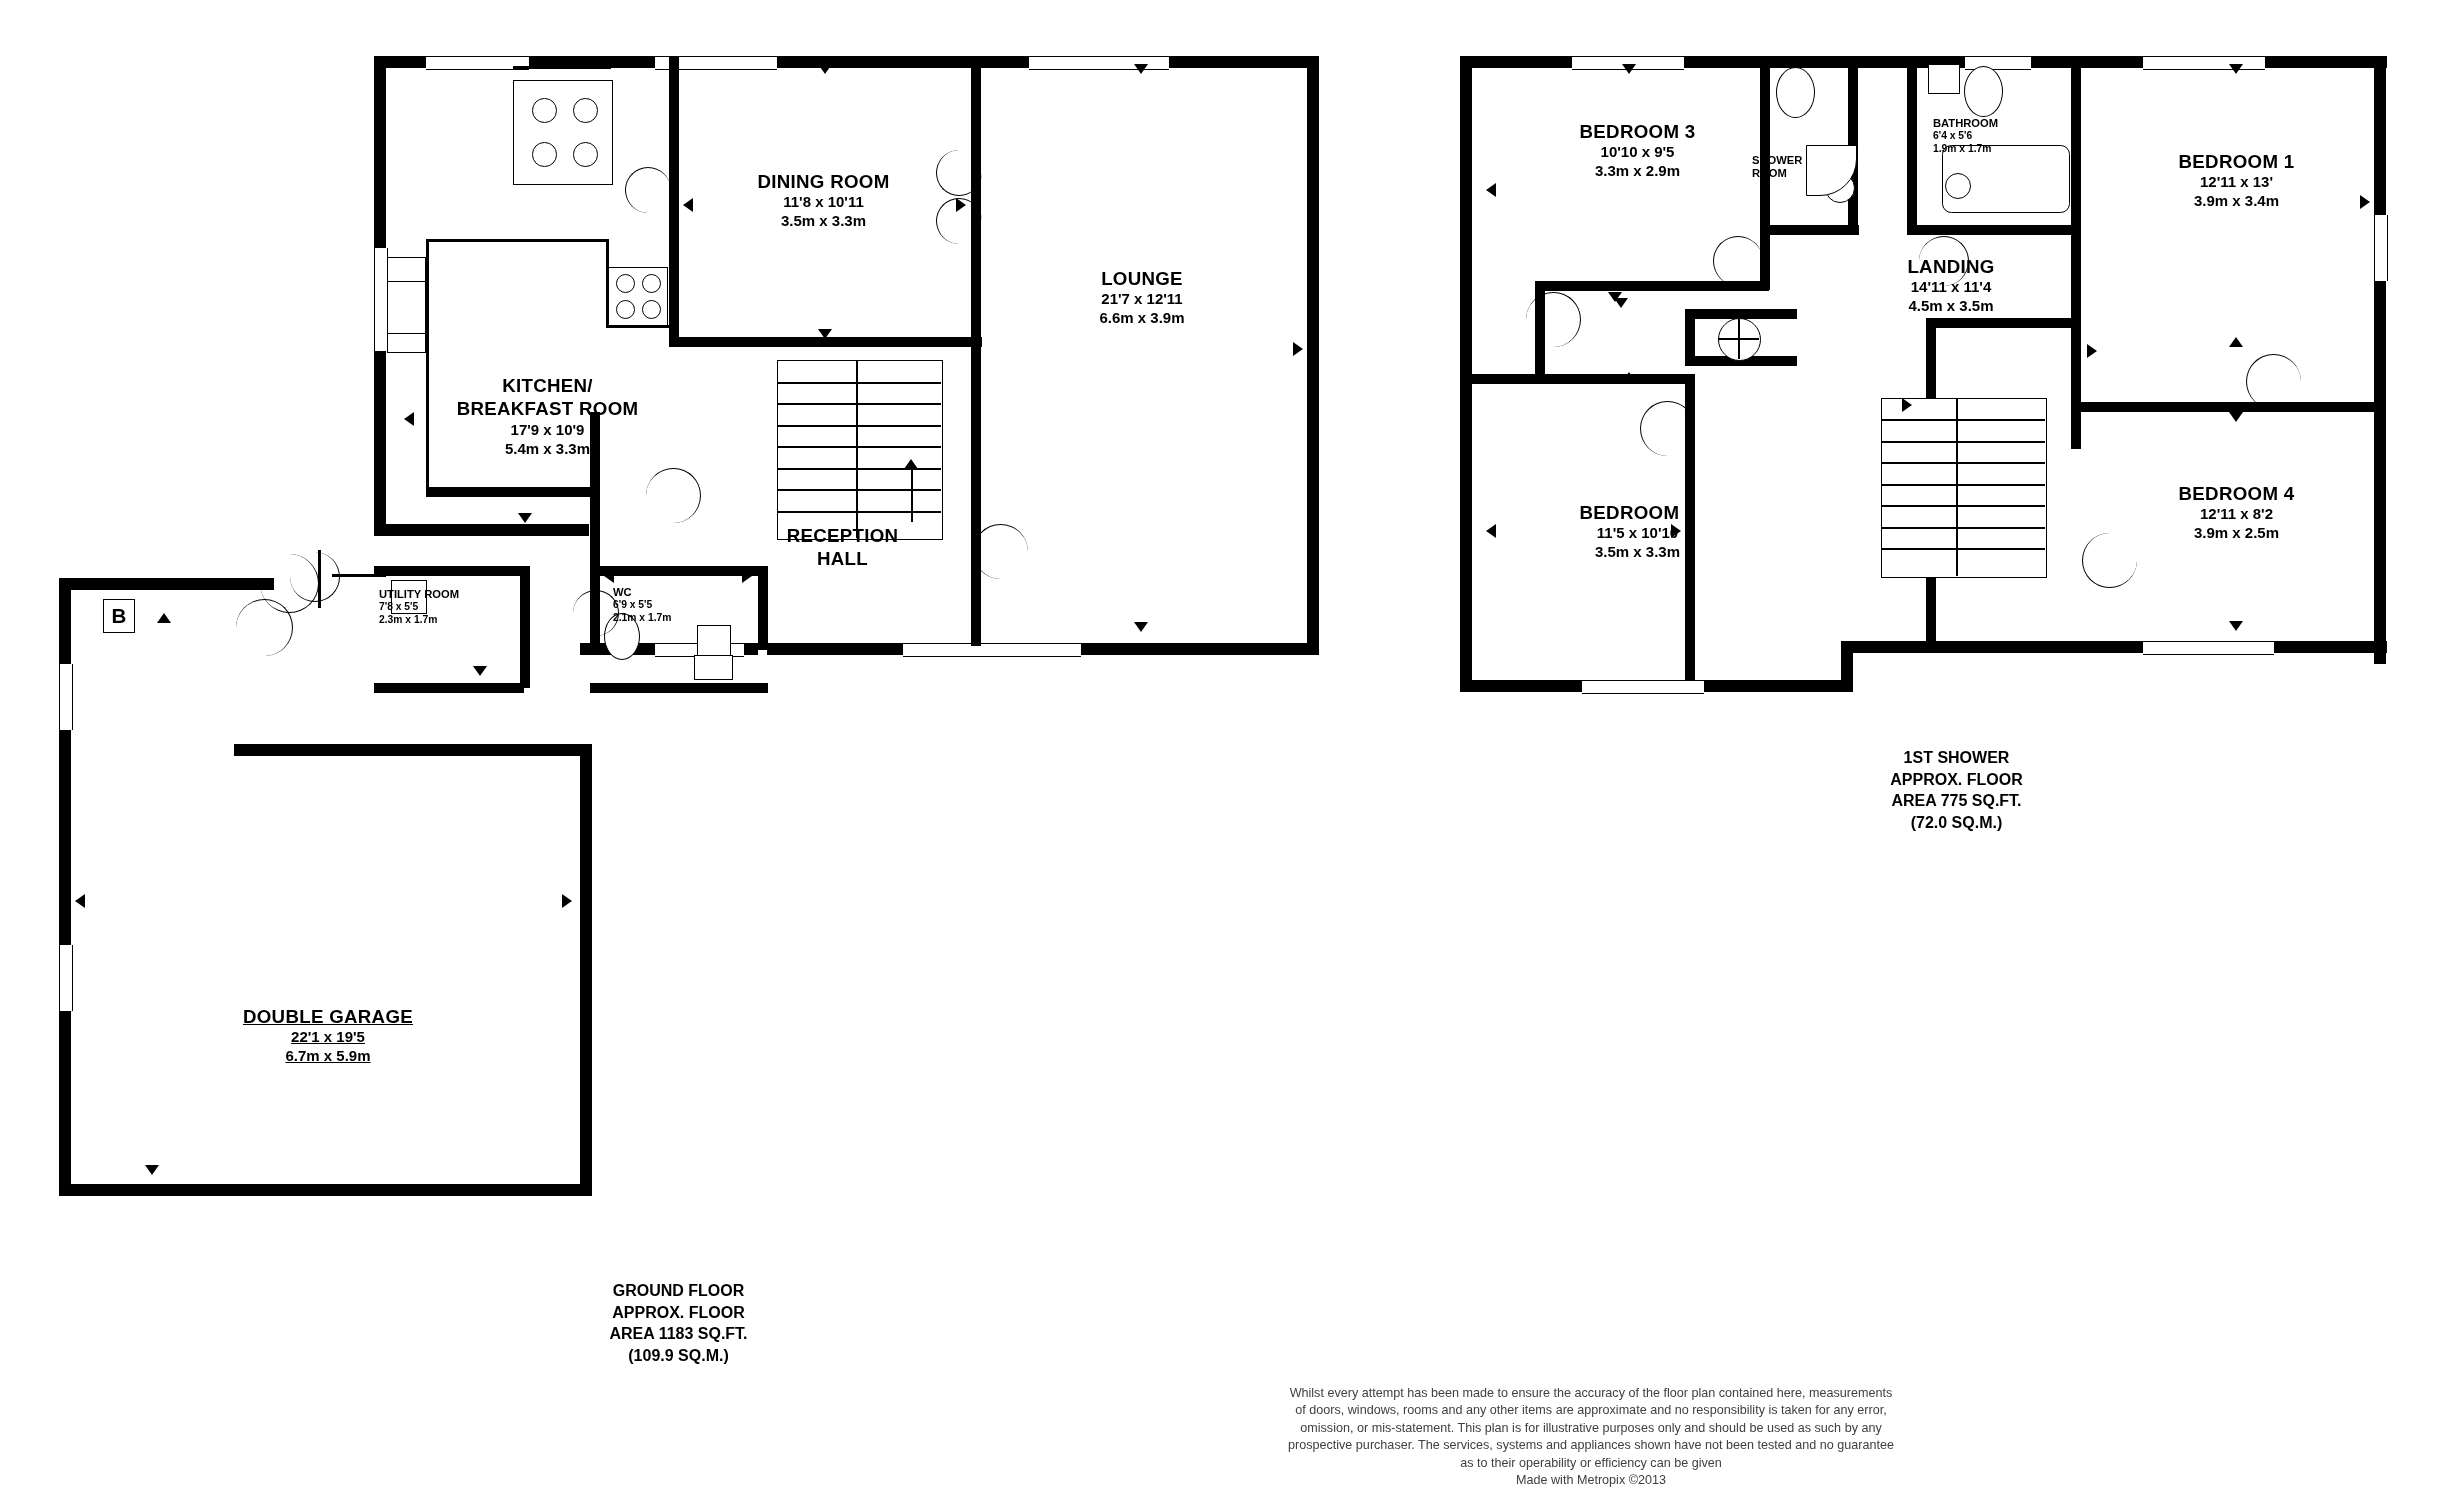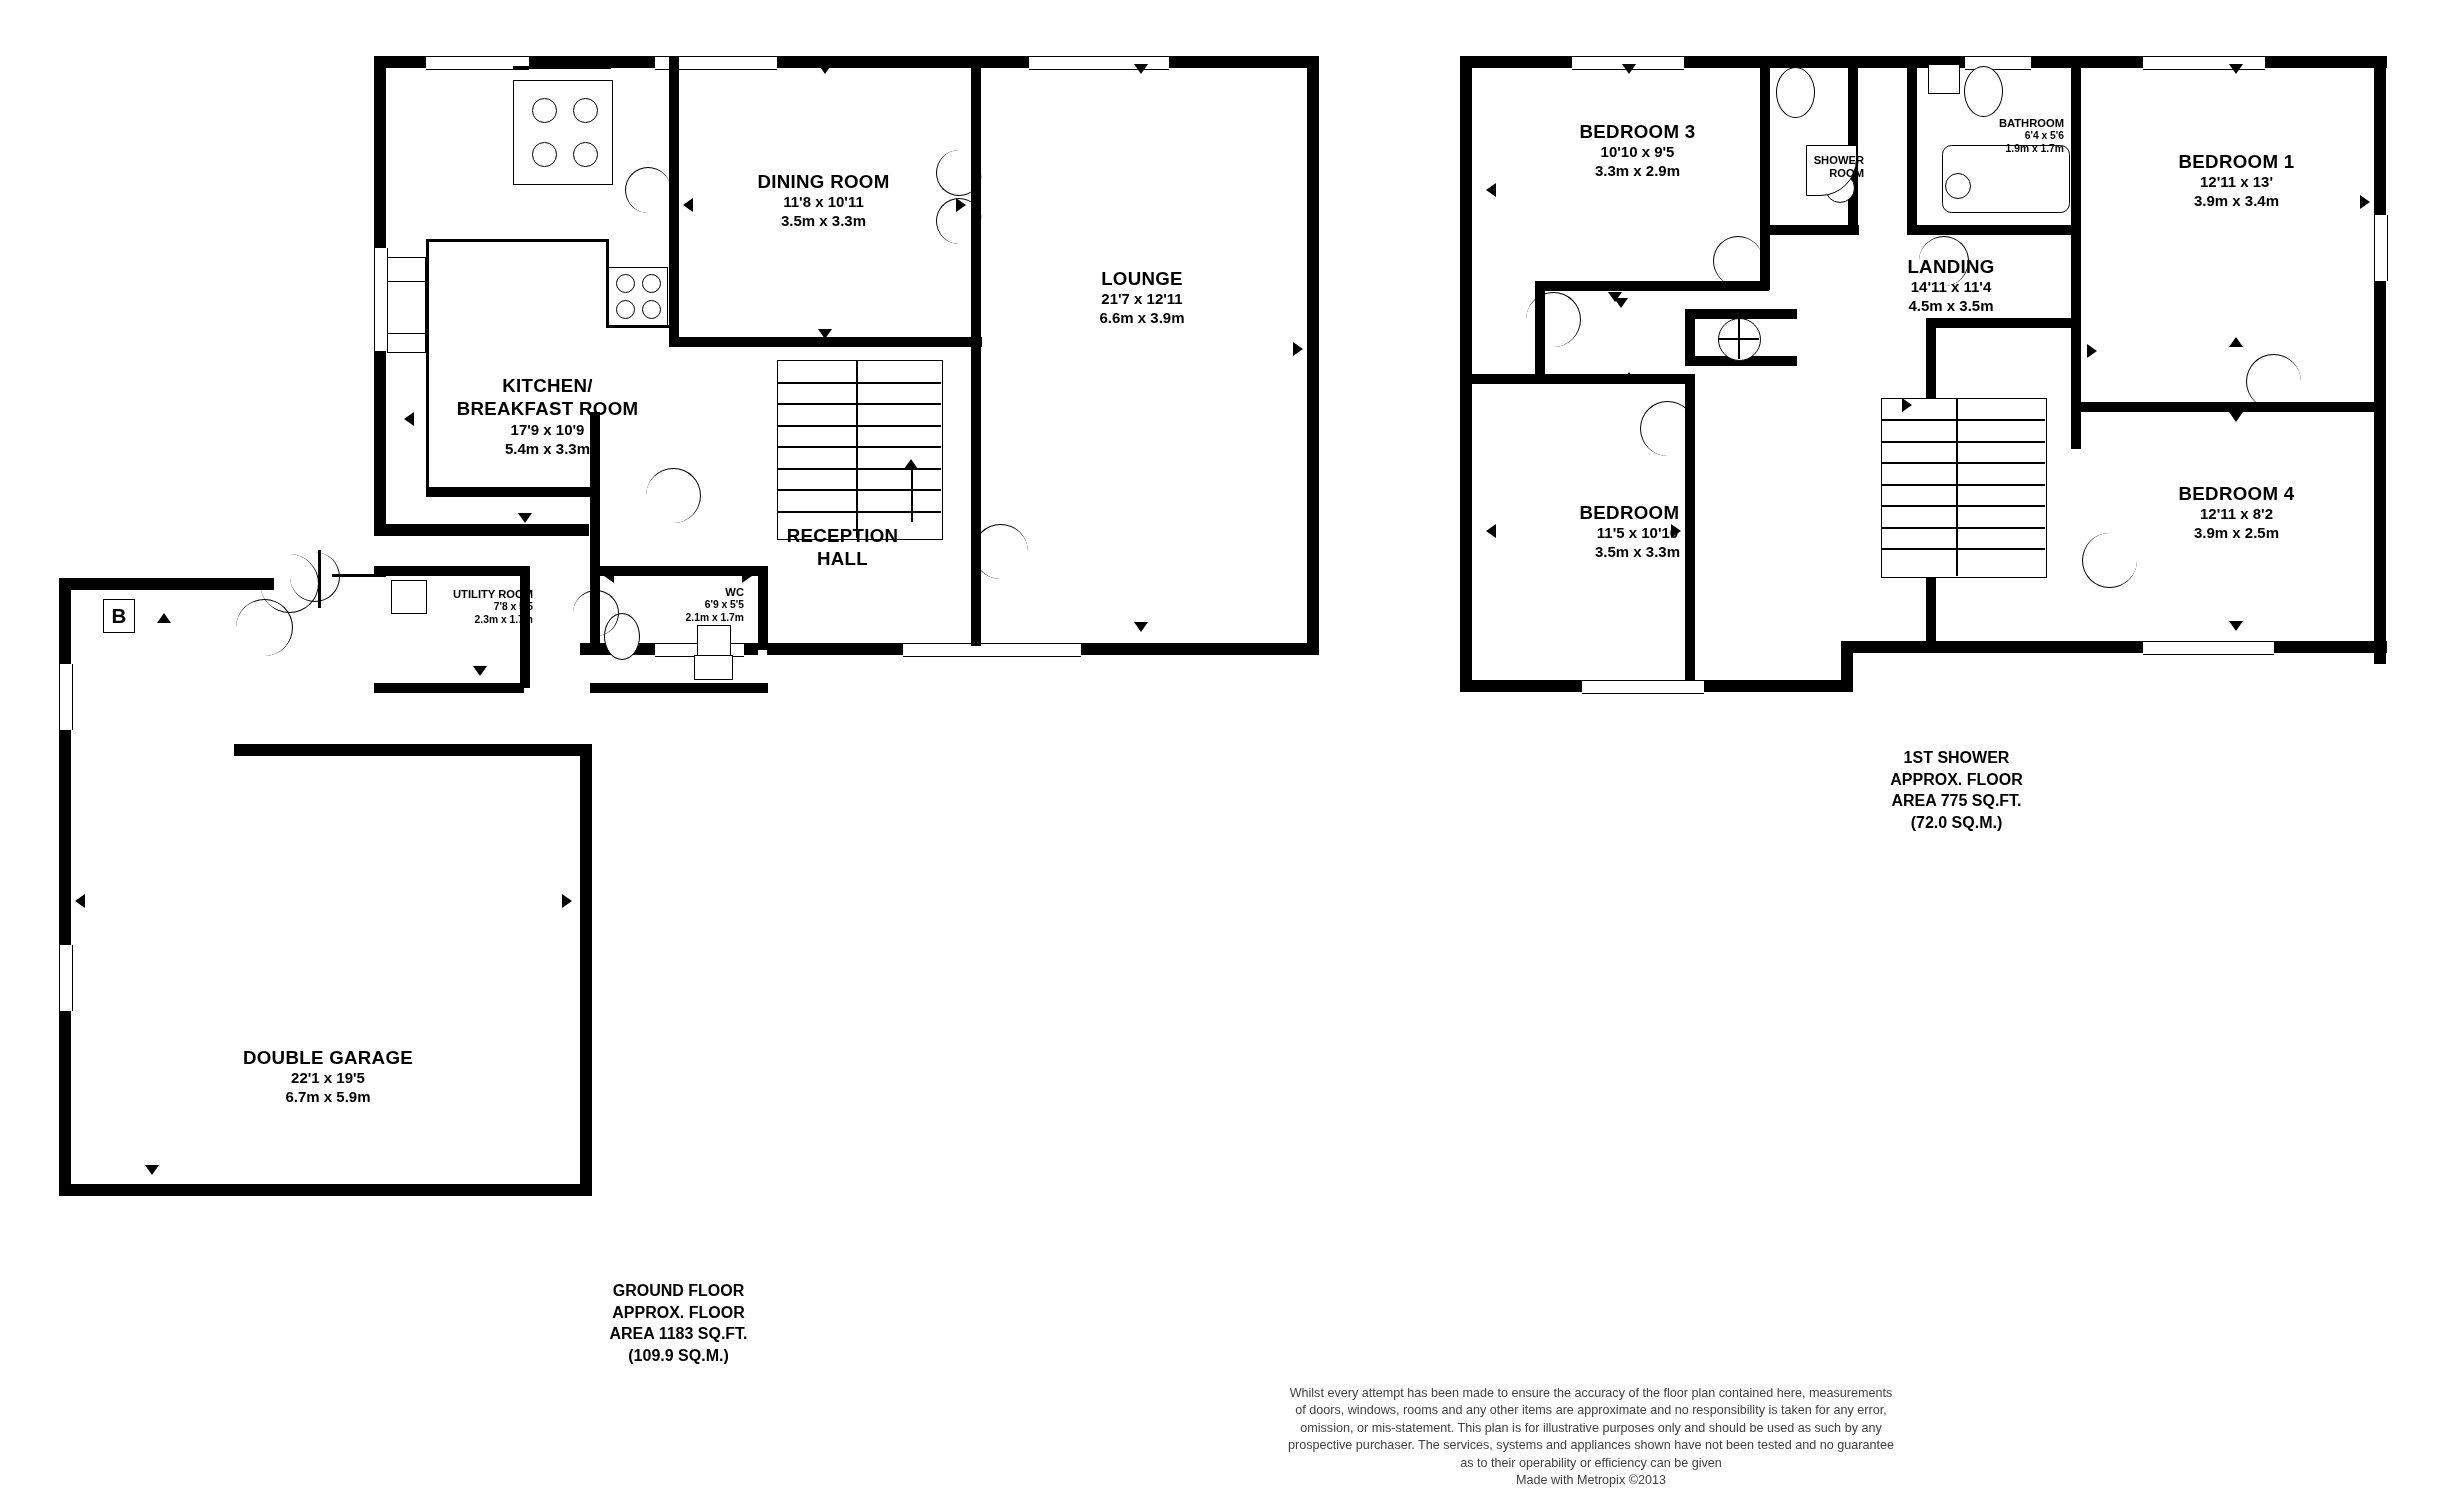--- a/index.html
+++ b/index.html
@@ -4,21 +4,21 @@
 <style>
   html,body{margin:0;padding:0;background:#ffffff;}
   body{font-family:"Liberation Sans", sans-serif;color:#000;}
   #page{position:relative;width:2462px;height:1497px;overflow:hidden;background:#fff;}
 
   
   .wall{position:absolute;background:#000;}
   .room-label{position:absolute;text-align:center;line-height:1.25;font-weight:bold;white-space:nowrap;}
   .room-label .nm{font-size:18.7px;letter-spacing:0.3px;}
   .room-label .dim{font-size:15px;}
-  .small-label{position:absolute;text-align:right;line-height:1.2;font-weight:bold;white-space:nowrap;}
+  .small-label{position:absolute;text-align:left;line-height:1.2;font-weight:bold;white-space:nowrap;}
   .small-label .nm{font-size:11.2px;}
   .small-label .dim{font-size:10.3px;}
   .area-block{position:absolute;text-align:center;line-height:1.35;font-size:16px;font-weight:bold;}
   .total-line{position:absolute;text-align:center;font-size:18px;font-weight:bold;}
   .disclaimer{position:absolute;text-align:center;font-size:12.6px;line-height:1.38;color:#404040;width:842px;}
 
   
   .arr{position:absolute;width:0;height:0;}
   .arr.d{border-left:7.5px solid transparent;border-right:7.5px solid transparent;border-top:10.3px solid #000;}
   .arr.u{border-left:7.5px solid transparent;border-right:7.5px solid transparent;border-bottom:10.3px solid #000;}
@@ -181,21 +181,21 @@
       <div class="dim">7'8 x 5'5</div>
       <div class="dim">2.3m x 1.7m</div>
     </div>
 
     <div class="small-label" style="left:613px;top:586px;width:131px;">
       <div class="nm">WC</div>
       <div class="dim">6'9 x 5'5</div>
       <div class="dim">2.1m x 1.7m</div>
     </div>
 
-    <div class="room-label" style="left:164px;top:1046px;width:328px;">
+    <div class="room-label" style="left:164px;top:1005px;width:328px;text-decoration:underline;">
       <div class="nm">DOUBLE GARAGE</div>
       <div class="dim">22'1 x 19'5</div>
       <div class="dim">6.7m x 5.9m</div>
     </div>
 
     <div class="area-block" style="left:524px;top:1280px;width:309px;">
       <div>GROUND FLOOR</div>
       <div>APPROX. FLOOR</div>
       <div>AREA 1183 SQ.FT.</div>
       <div>(109.9 SQ.M.)</div>

